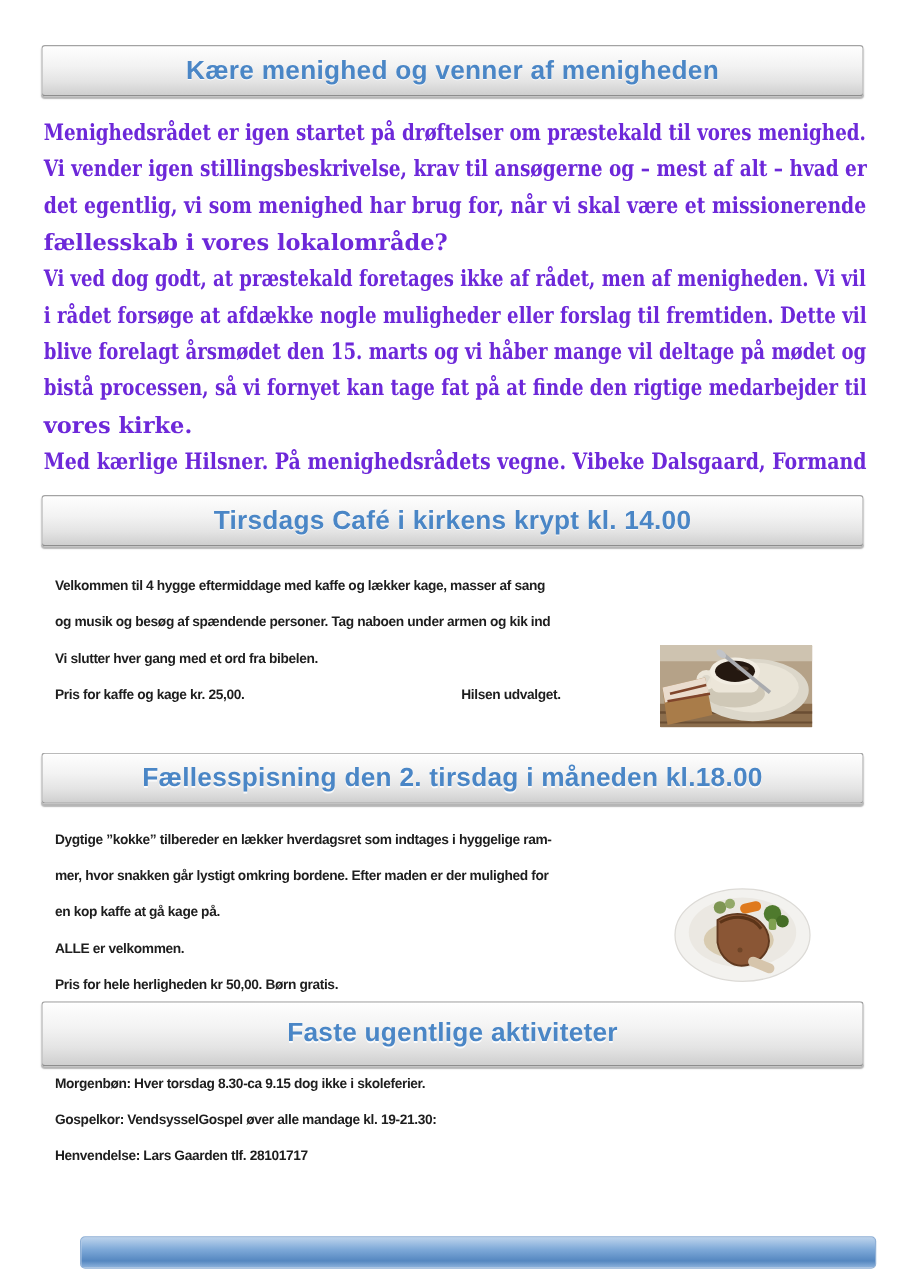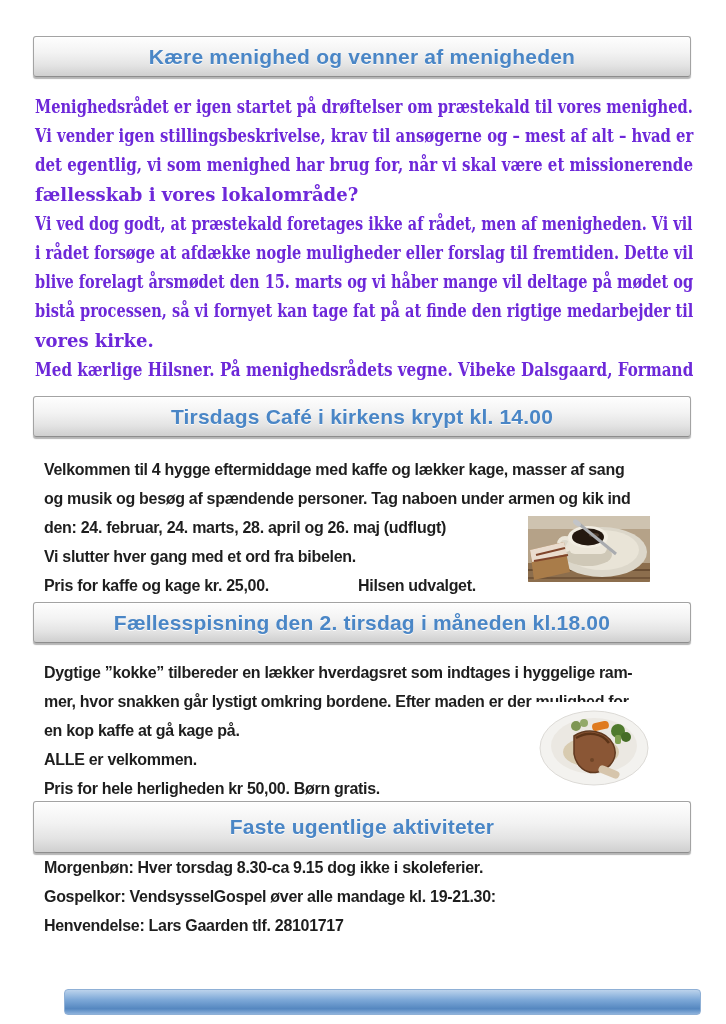--- a/index.html
+++ b/index.html
@@ -23,26 +23,26 @@
   
   .serif-block { position:absolute; left:35px; width:658px; color:#6d28d9; }
   .sline {
     display:block; white-space:nowrap; height:29.2px; line-height:29.2px;
     font-family:"DejaVu Serif", serif; font-weight:bold; font-size:18px;
   }
   
   .sans-block { position:absolute; left:44px; width:646px; color:#1e1e1e; }
   .bline {
     display:block; white-space:nowrap; height:29px; line-height:29px;
-    font-family:"Liberation Sans", sans-serif; font-weight:bold; font-size:16px;
+    font-family:"Liberation Sans", sans-serif; font-weight:bold; font-size:11px;
     letter-spacing:-0.3px;
   }
   .fit { transform-origin:0 50%; }
   .price-row { position:relative; height:29px; }
-  .price-row .signoff { position:absolute; left:314px; top:0;text-align:center; }
+  .price-row .signoff { position:absolute; left:325px; top:0;text-align:center; }
   .photo { position:absolute; overflow:hidden; border-radius:1px; }
   .photo svg { display:block; }
   .footer-bar {
     position:absolute; left:64px; top:989px; width:637px; height:26px;
     border-radius:4px; border:1px solid #8fb0d6; box-sizing:border-box;
     background:linear-gradient(180deg,#bcd3ec 0%,#7ea9d8 40%,#5587c0 78%,#8db2dc 100%);
   }
 </style>
 </head>
 <body>
@@ -66,21 +66,20 @@
     <div class="sline fit" style="transform: scaleX(0.84251);">Med kærlige Hilsner. På menighedsrådets vegne. Vibeke Dalsgaard, Formand</div>
   </div>
 
   <div class="banner" style="top:396px">
     <span class="banner-text">Tirsdags Café i kirkens krypt kl. 14.00</span>
   </div>
 
   <div class="sans-block" style="top:455px">
     <div class="bline fit">Velkommen til 4 hygge eftermiddage med kaffe og lækker kage, masser af sang</div>
     <div class="bline fit">og musik og besøg af spændende personer. Tag naboen under armen og kik ind</div>
-    <div class="bline fit">den: 24. februar, 24. marts, 28. april og 26. maj (udflugt)</div>
     <div class="bline fit">Vi slutter hver gang med et ord fra bibelen.</div>
     <div class="bline price-row">
       <span>Pris for kaffe og kage kr. 25,00.</span>
       <span class="signoff">Hilsen udvalget.</span>
     </div>
   </div>
 
   <div class="photo" style="left:528px; top:516px; width:122px; height:66px;">
     <svg width="122" height="66" viewBox="0 0 122 66">
       <rect width="122" height="66" fill="#b5a288"></rect>

